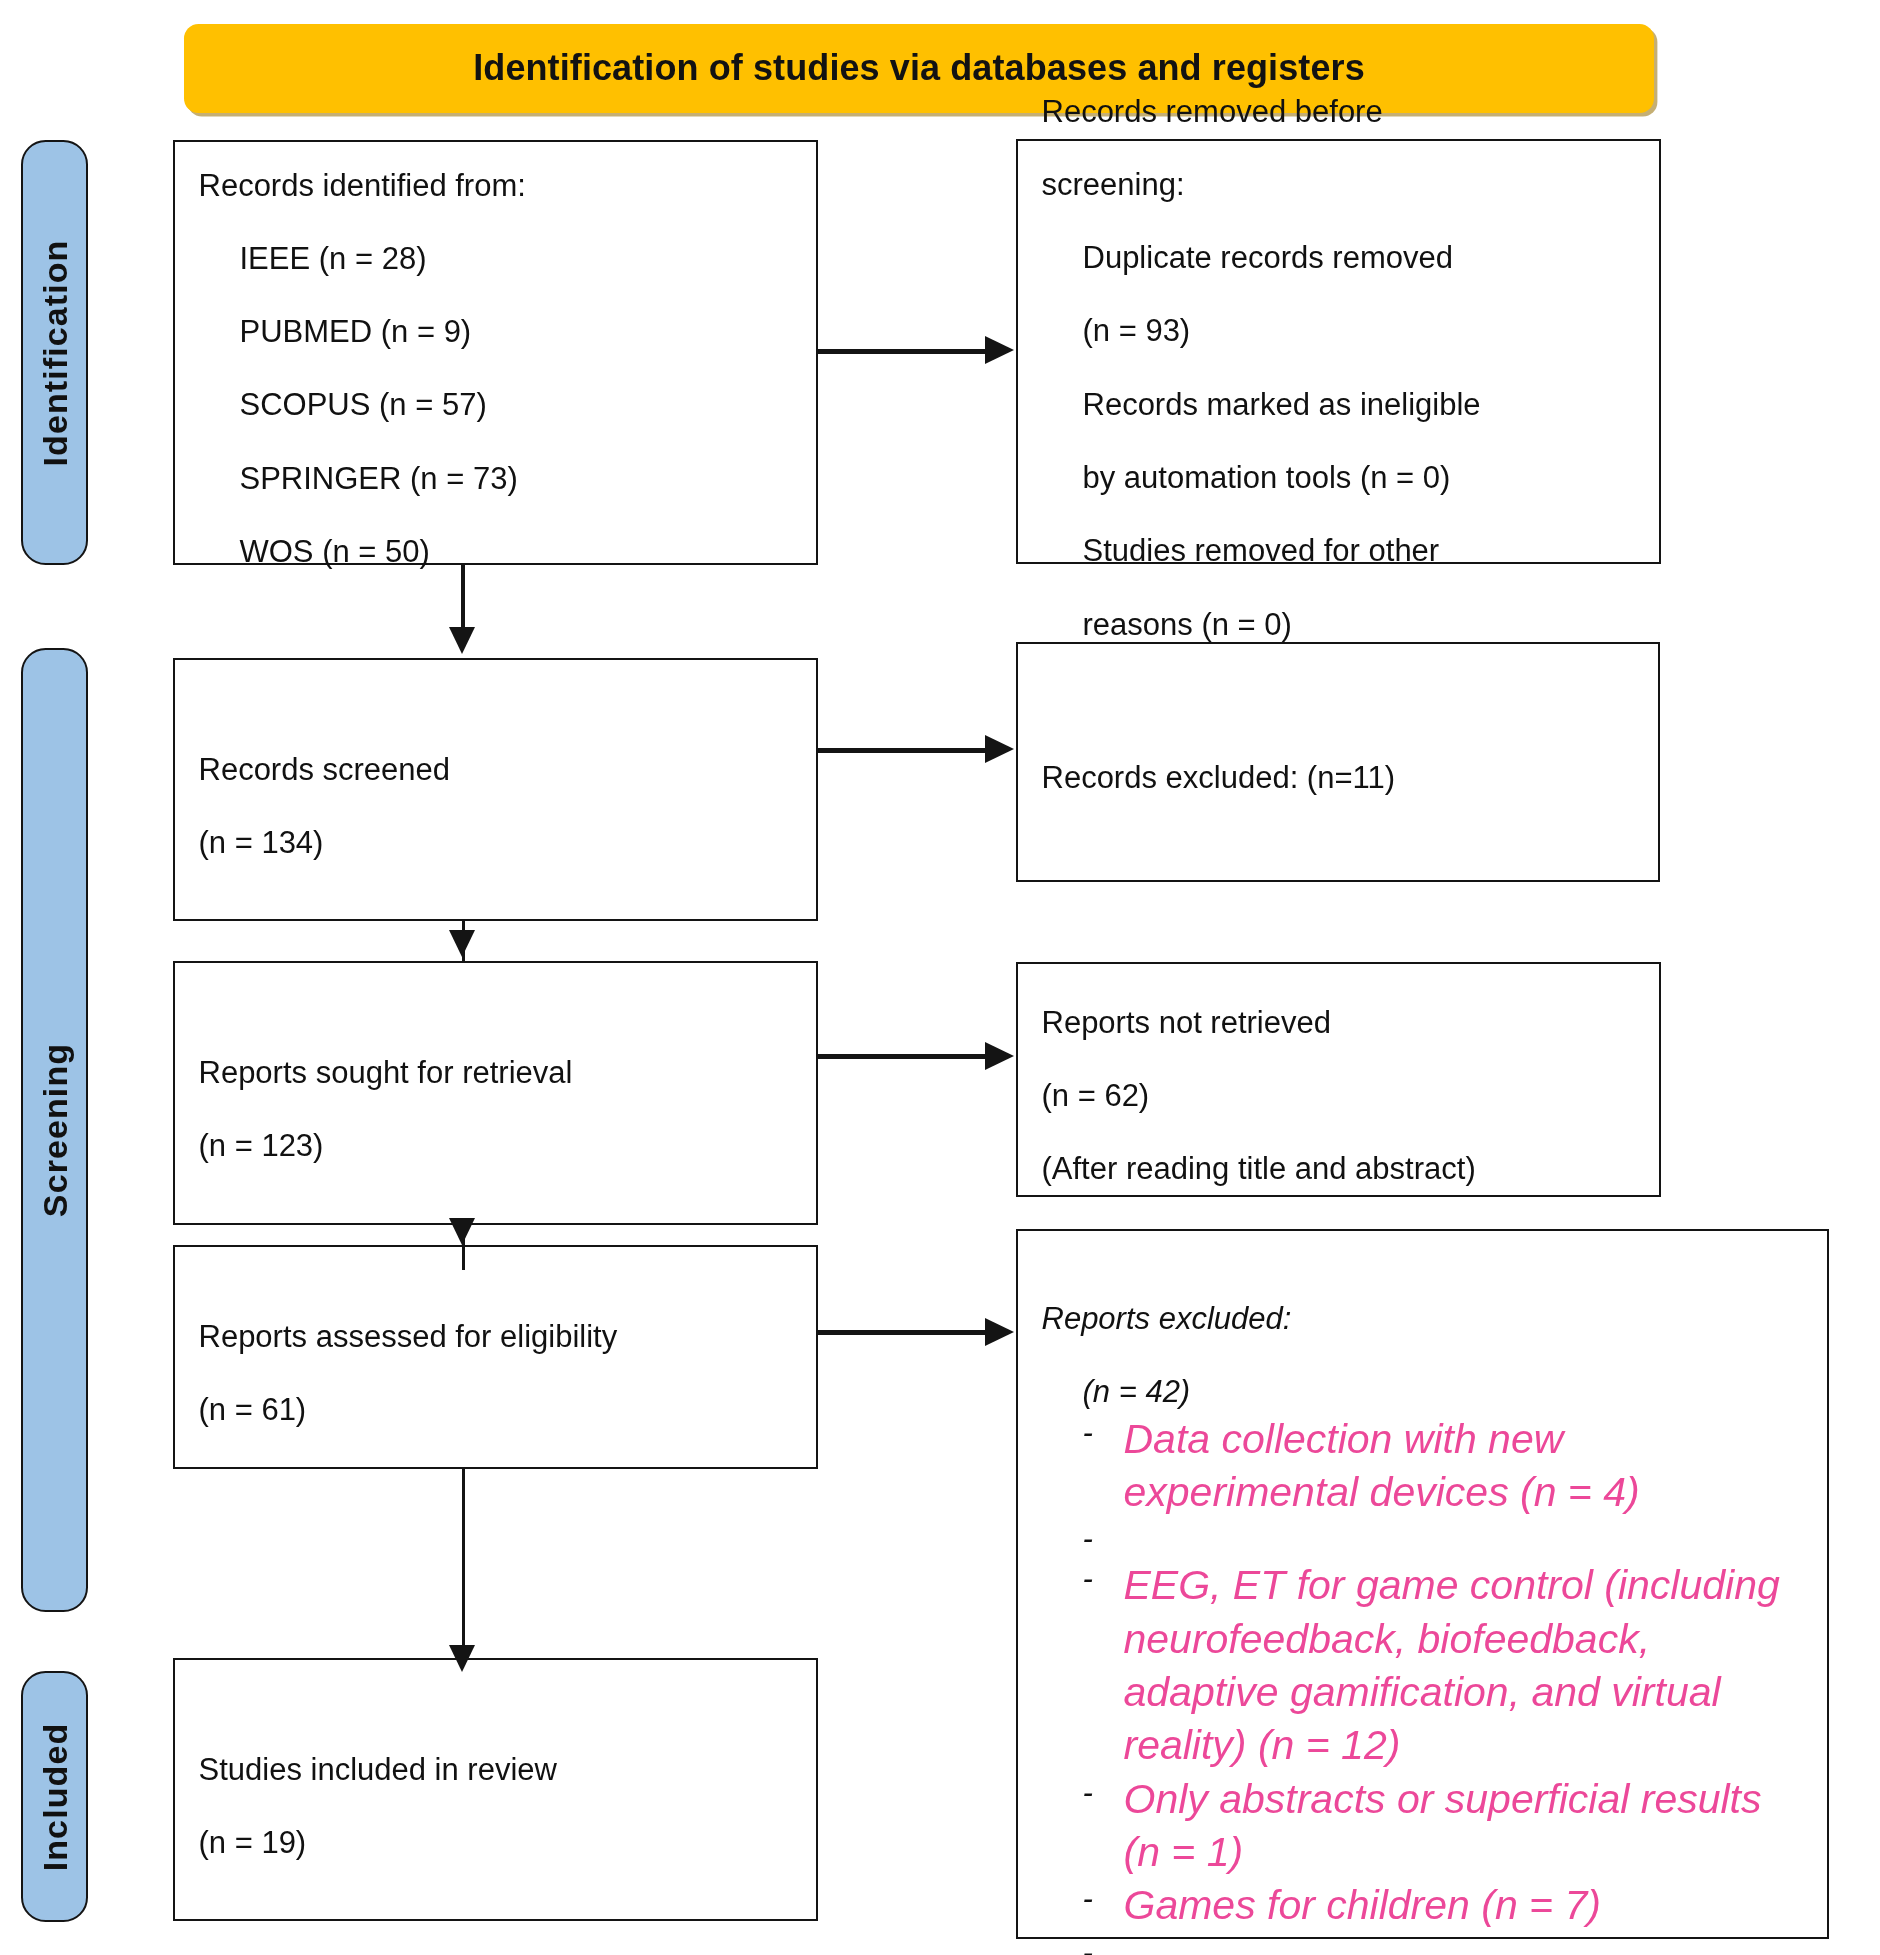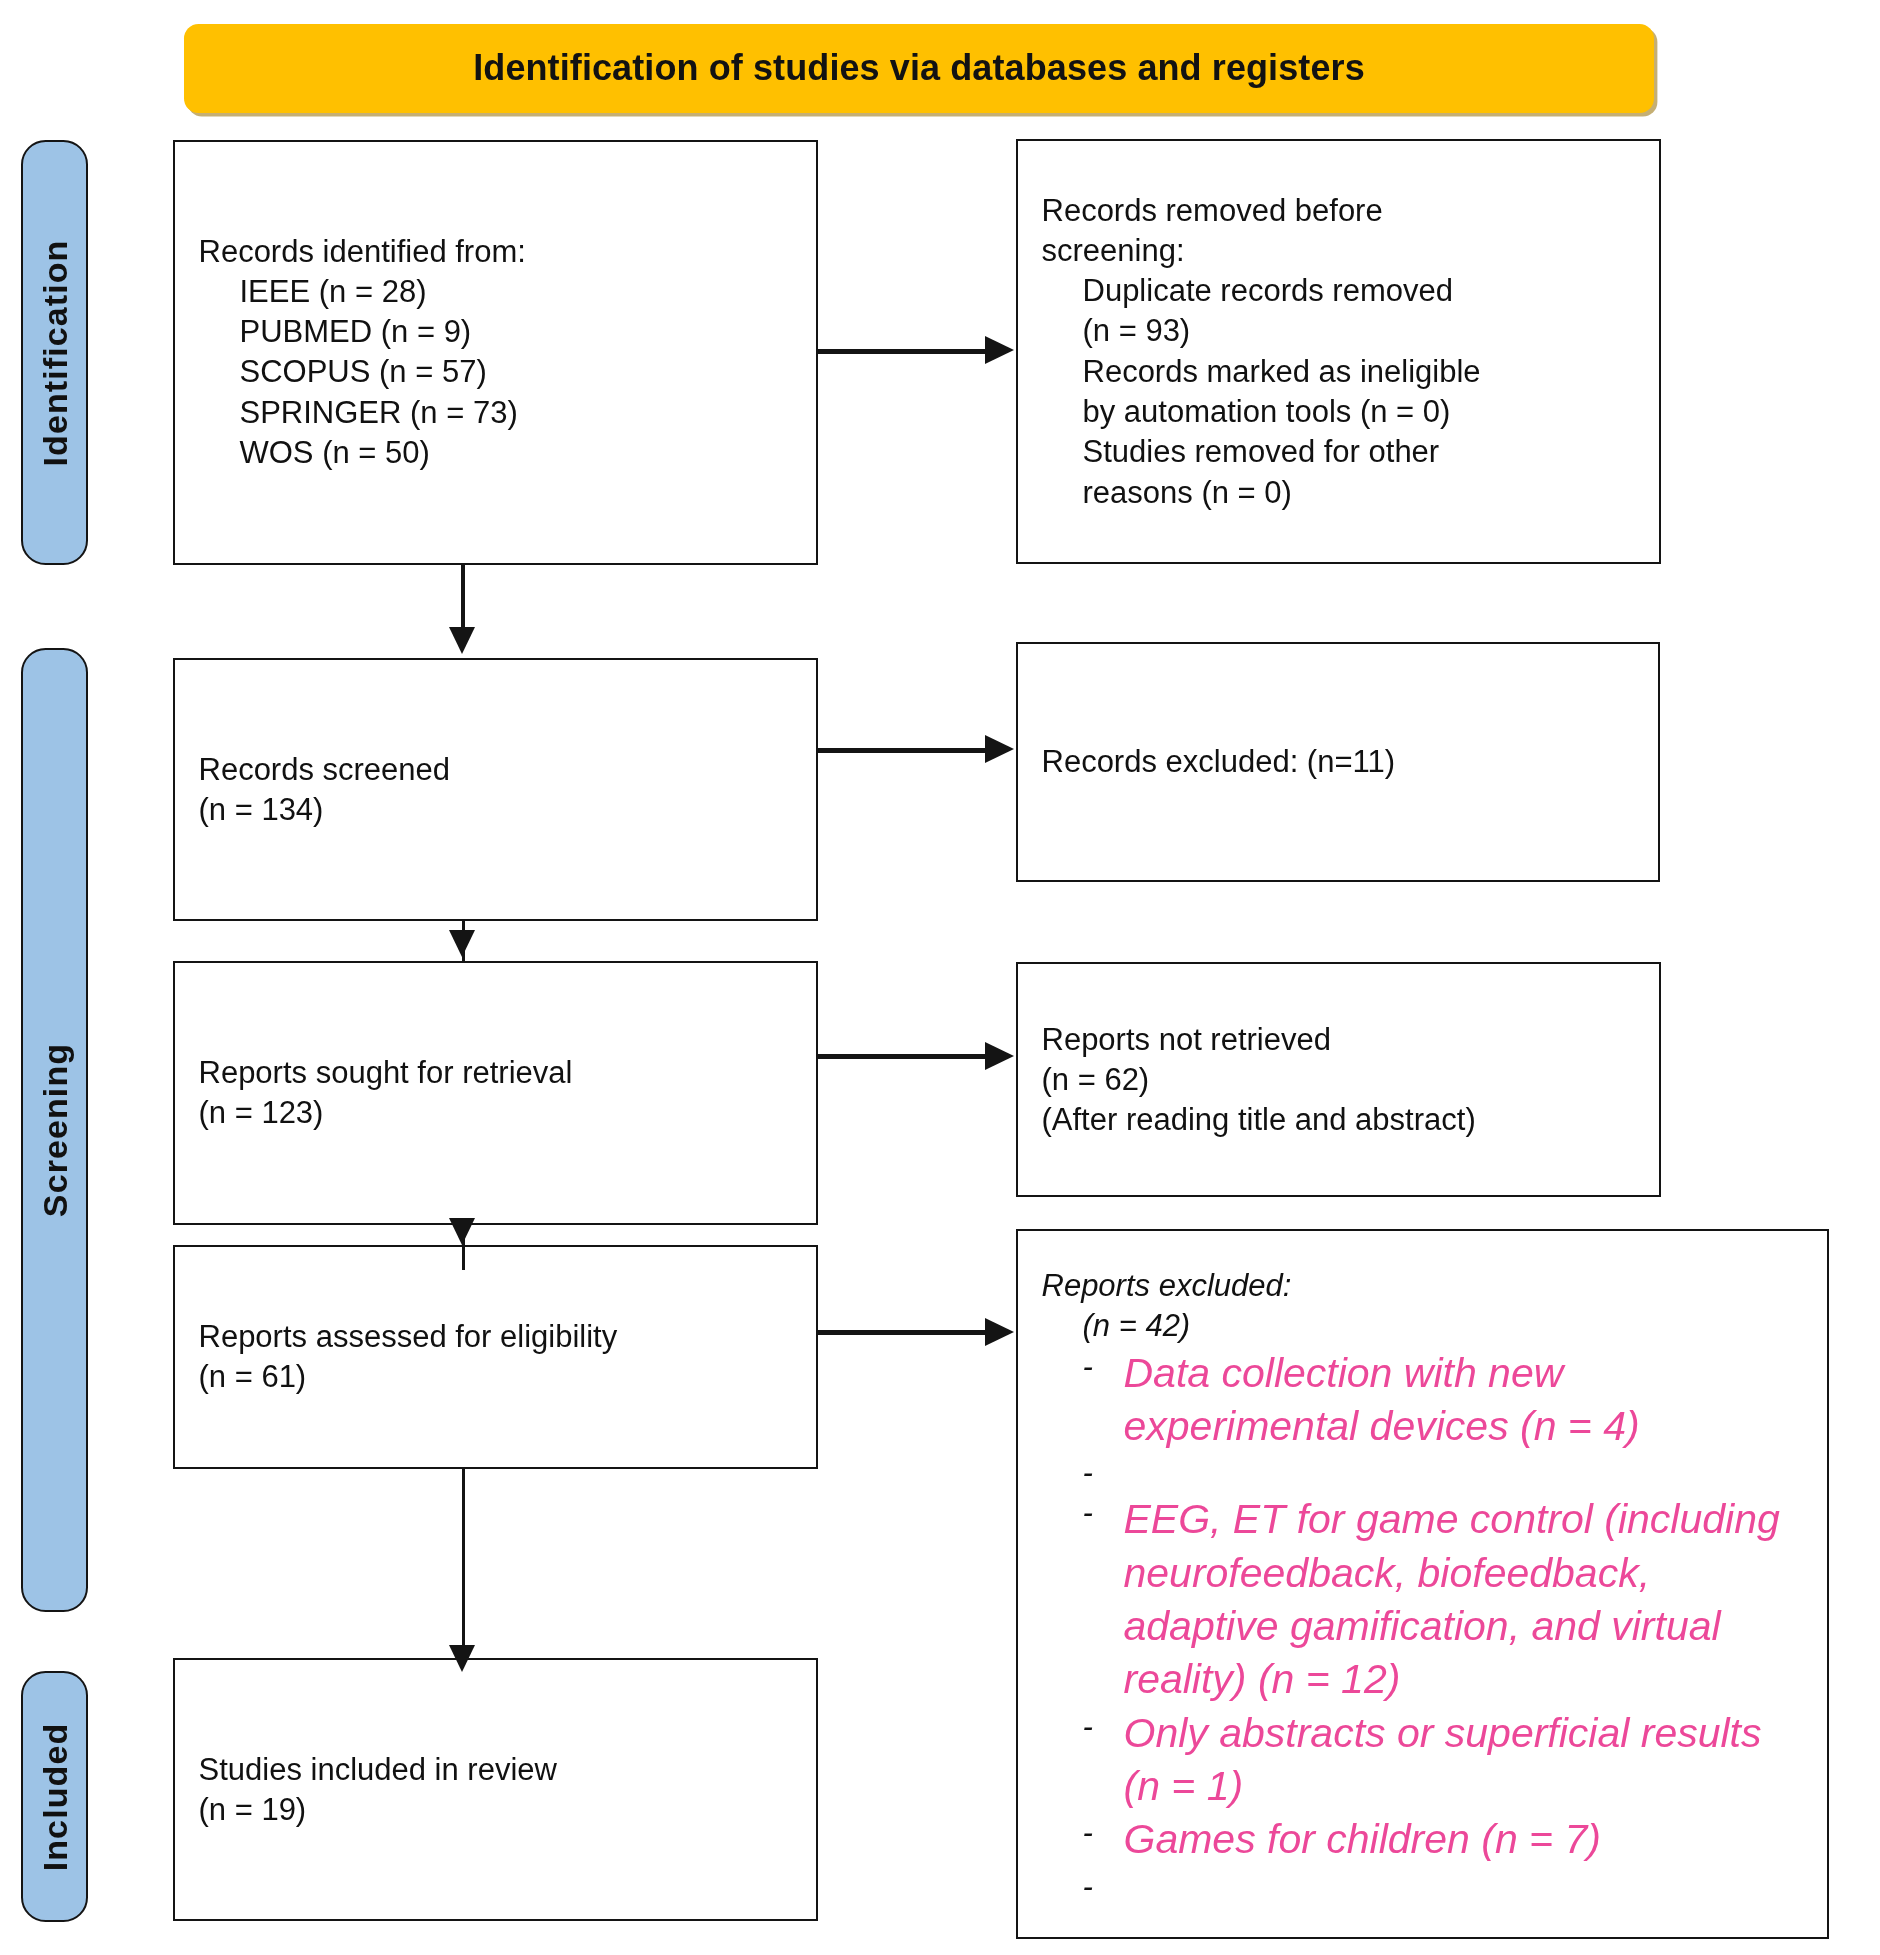--- a/index.html
+++ b/index.html
@@ -81,20 +81,21 @@
   }
   .box-inner.top-anchor {
     top: 35px;
     transform: none;
   }
   .line {
     font-size: 31px;
     line-height: 1.30;
     color: #111111;
     white-space: nowrap;
+    margin-top: 33px;
   }
   .line.ind1 { padding-left: 41px; }
 
   
   .bullet-row {
     display: flex;
     align-items: flex-start;
     padding-left: 41px;
   }
   .bullet-dash {

